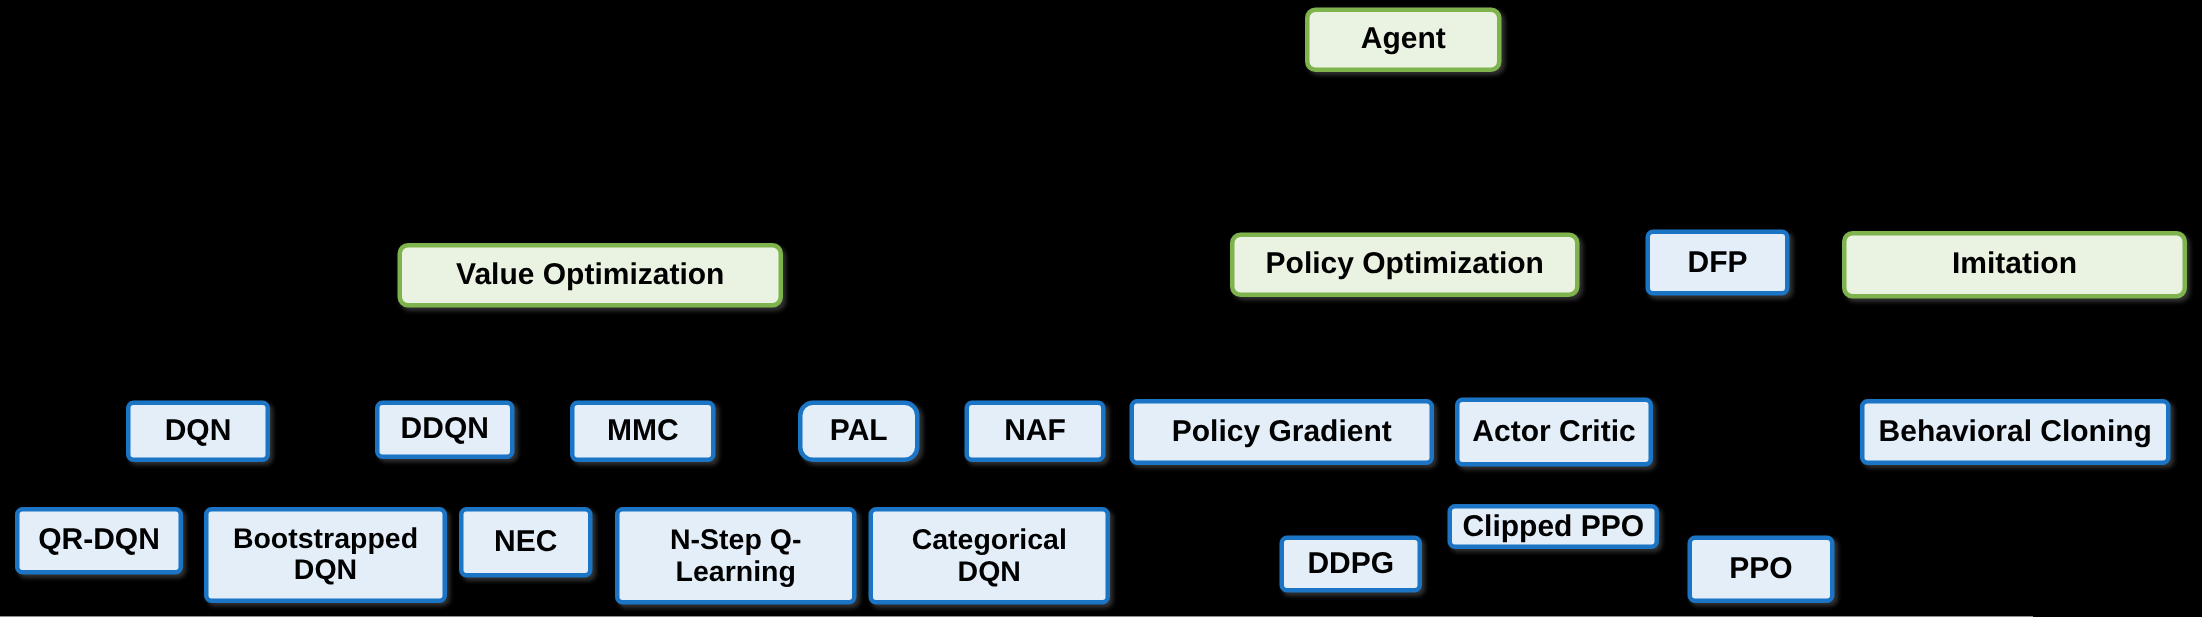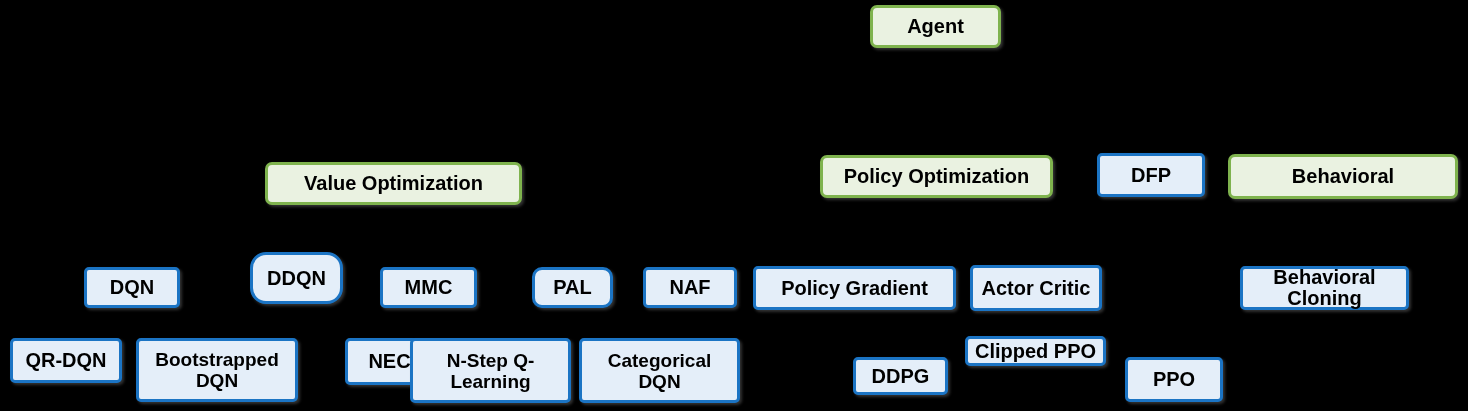--- a/index.html
+++ b/index.html
@@ -29,35 +29,35 @@
     background:var(--blue-fill,#E4EEF9);
     border:3px solid var(--blue-border,#1B74C4);
     border-radius:5px;
     box-shadow:2px 2px 3px rgba(110,110,110,.45);
   }
   .small{font-size:19px;line-height:21px;padding:0 6px;}
 
   .n-agent{left:870px;top:5px;width:131px;height:43px;}
   .n-value-optimization{left:265px;top:162px;width:257px;height:43px;}
   .n-policy-optimization{left:820px;top:155px;width:233px;height:43px;}
-  .n-dfp{left:1097px;top:153px;width:108px;height:44px;}
+  .n-dfp{left:1097px;top:153px;width:96px;height:44px;}
   .n-imitation{left:1228px;top:154px;width:230px;height:45px;}
 
   .n-dqn{left:84px;top:267px;width:96px;height:41px;}
-  .n-ddqn{left:250px;top:252px;width:93px;height:52px;border-radius:16px;}
+  .n-ddqn{left:250px;top:267px;width:93px;height:39px;}
   .n-mmc{left:380px;top:267px;width:97px;height:41px;}
   .n-pal{left:532px;top:267px;width:81px;height:41px;border-radius:10px;}
   .n-naf{left:643px;top:267px;width:94px;height:41px;}
   .n-policy-gradient{left:753px;top:266px;width:203px;height:44px;}
   .n-actor-critic{left:970px;top:265px;width:132px;height:46px;}
-  .n-behavioral-cloning{left:1240px;top:266px;width:169px;height:44px;text-align:center;}
+  .n-behavioral-cloning{left:1240px;top:266px;width:207px;height:44px;text-align:center;}
 
   .n-qr-dqn{left:10px;top:338px;width:112px;height:45px;}
   .n-bootstrapped-dqn{left:136px;top:338px;width:162px;height:64px;}
-  .n-nec{left:306px;top:338px;width:89px;height:47px;margin-left:39px;}
+  .n-nec{left:306px;top:338px;width:89px;height:47px;}
   .n-n-step-q-learning{left:410px;top:338px;width:161px;height:65px;}
   .n-categorical-dqn{left:579px;top:338px;width:161px;height:65px;}
 
   .n-ddpg{left:853px;top:357px;width:95px;height:38px;}
   .n-clipped-ppo{left:965px;top:336px;width:141px;height:30px;}
   .n-ppo{left:1125px;top:357px;width:98px;height:45px;}
 </style>
 </head>
 <body>
 
@@ -102,21 +102,21 @@
       <path d="M 900 341 L 900 352" marker-end="url(#arrow)"></path>
       <path d="M 1036 333 L 1036 352" marker-end="url(#arrow)"></path>
       <path d="M 1176 341 L 1176 352" marker-end="url(#arrow)"></path>
     </g>
   </svg>
 
   <div class="node green n-agent">Agent</div>
   <div class="node green n-value-optimization">Value Optimization</div>
   <div class="node green n-policy-optimization">Policy Optimization</div>
   <div class="node blue n-dfp">DFP</div>
-  <div class="node green n-imitation">Behavioral</div>
+  <div class="node green n-imitation">Imitation</div>
 
   <div class="node blue n-dqn">DQN</div>
   <div class="node blue n-ddqn">DDQN</div>
   <div class="node blue n-mmc">MMC</div>
   <div class="node blue n-pal">PAL</div>
   <div class="node blue n-naf">NAF</div>
   <div class="node blue n-policy-gradient">Policy Gradient</div>
   <div class="node blue n-actor-critic">Actor Critic</div>
   <div class="node blue n-behavioral-cloning">Behavioral Cloning</div>
 

